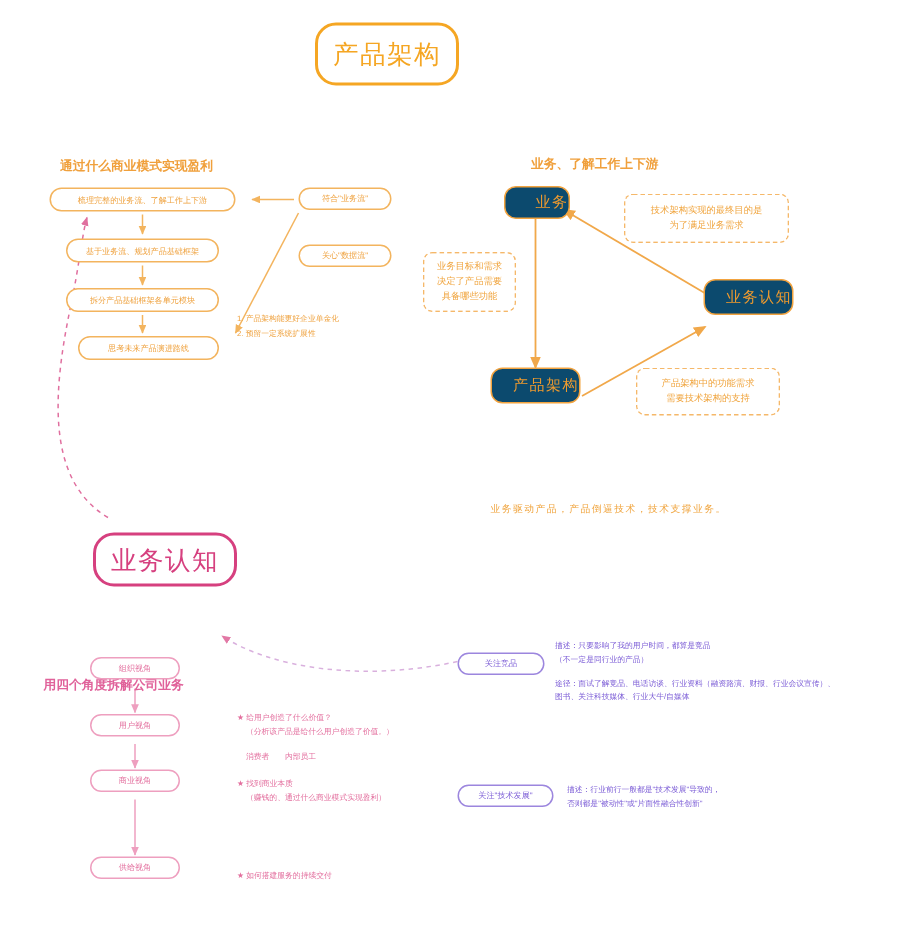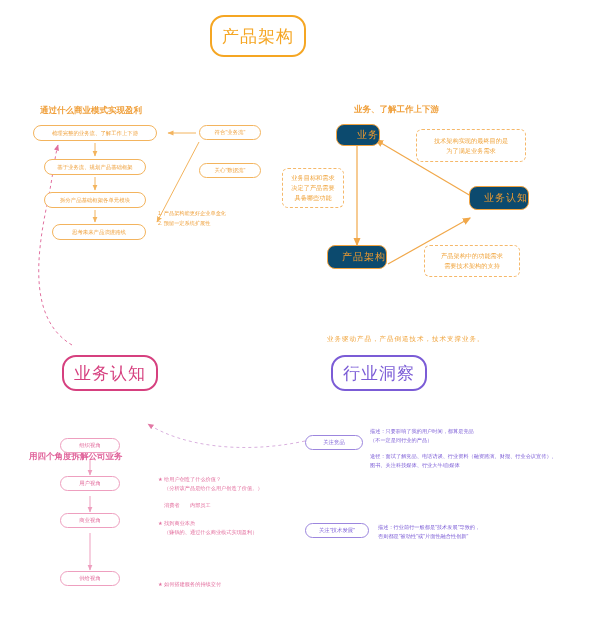--- a/index.html
+++ b/index.html
@@ -225,23 +225,20 @@
     <div><span class="star">★</span>
       <span>找到商业本质</span></div>
     <div style="padding-left:6px;">（赚钱的、通过什么商业模式实现盈利）</div>
   </div>
 
   <div class="wrapnote note-pink" style="left:158px;top:580px;width:150px;">
     <div><span class="star">★</span>
       <span>如何搭建服务的持续交付</span></div>
   </div>
 
-  <div class="node title-pill title-purple" style="left:331px;top:355px;width:96px;height:36px;">
-    <span>行业洞察</span>
-  </div>
 
   <div class="chip chip-purple" style="left:305px;top:435px;width:58px;height:15px;">
     <span>关注竞品</span>
   </div>
 
   <div class="wrapnote note-purple" style="left:370px;top:427px;width:230px;">
     <div>描述：只要影响了我的用户时间，都算是竞品</div>
     <div>（不一定是同行业的产品）</div>
     <div style="height:6px;"></div>
     <div>途径：面试了解竞品、电话访谈、行业资料（融资路演、财报、行业会议宣传）、</div>

